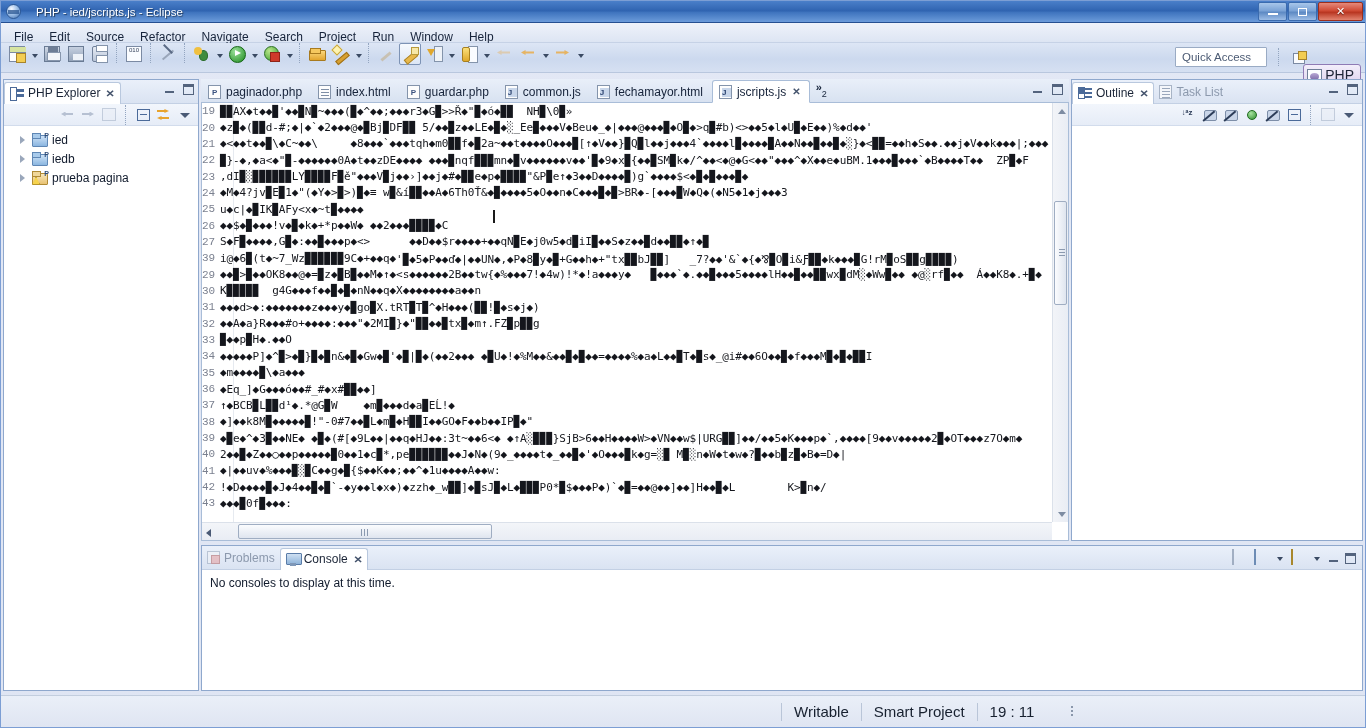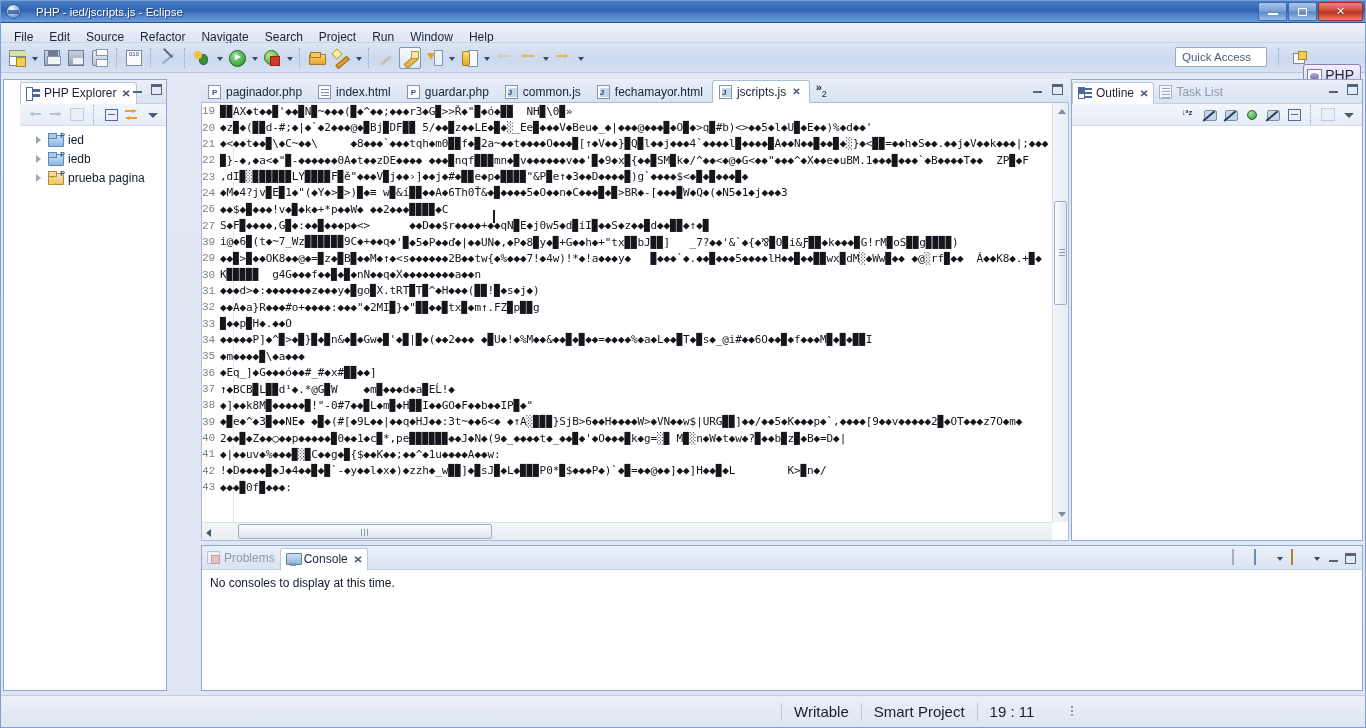--- a/index.html
+++ b/index.html
@@ -72,21 +72,21 @@
   .menu-item {
     padding: 2px 8px; font-size: 12px; color: #16233a;
     cursor: default; border-radius: 2px; margin-top: 8px;
   }
 
   
   .toolbar {
     height: 30px;
     background: linear-gradient(180deg,#dde6f5 0%, #ccd9ee 55%, #d6e0f2 100%);
     border-bottom: 1px solid #b9c7de;
-    display: flex; align-items: center; padding: 0 4px;
+    display: flex; align-items: flex-start; padding: 0 4px;
     position: relative;
   }
   .tb-btn {
     width: 22px; height: 22px; margin: 0 1px;
     display: flex; align-items: center; justify-content: center;
     border-radius: 2px; position: relative; flex: none;
   }
   .tb-arrow {
     width: 11px; height: 22px; display:flex; align-items:center; justify-content:center;
     flex:none;
@@ -176,22 +176,22 @@
   .persp-php .php-ic::after{
     content:"";position:absolute;left:2px;top:3px;width:9px;height:7px;border-radius:50%;
     background:linear-gradient(180deg,#b7a7d4,#7c6aa8);
   }
 
   
   .workbench { position:absolute; left:0; top:74px; right:0; bottom:34px; }
 
   
   .explorer {
-    position:absolute; left:2px; top:4px; width:164px; bottom:2px;
-    background:#ffffff; border:1px solid #8fa8cd;padding-left:16px;
+    position:absolute; left:2px; top:4px; width:196px; bottom:2px;
+    background:#ffffff; border:1px solid #8fa8cd;
   }
   .view-tabbar {
     height:24px; background:linear-gradient(180deg,#eaf0fa,#dae3f2);
     display:flex; align-items:center; border-bottom:1px solid #c3d0e4;
     position:relative;
   }
   .view-tab {
     display:flex; align-items:center; gap:4px; height:22px;
     padding: 0 5px; font-size:12px; color:#1a2436;
   }
@@ -645,20 +645,25 @@
               <span class="lineno">23</span>
               <span class="codetext">,dI▉░▉▉▉▉▉▉LY▉▉▉▉F▉ě"◆◆◆V▉j◆◆›]◆◆j◆#◆▉▉e◆p◆▉▉▉▉"&amp;P▉e↑◆3◆◆D◆◆◆◆▉)g`◆◆◆◆$&lt;◆▉◆▉◆◆◆▉◆</span>
               <span class="codetext b"></span>
             </div>
           <div class="code-line">
               <span class="lineno">24</span>
               <span class="codetext">◆M◆4?jv▉E▉1◆"(◆Y◆&gt;▉&gt;)▉◆≡ </span>
               <span class="codetext b">w▉&amp;í▉▉◆◆A◆6Th0Ť&amp;◆▉◆◆◆◆5◆O◆◆n◆C◆◆◆▉◆▉&gt;BR◆-[◆◆◆▉W◆Q◆(◆N5◆1◆j◆◆◆3</span>
             </div>
           <div class="code-line">
+              <span class="lineno">25</span>
+              <span class="codetext">u◆c|◆▉IK▉AFy&lt;x◆~t▉◆◆◆◆</span>
+              <span class="codetext b"></span>
+            </div>
+          <div class="code-line">
               <span class="lineno">26</span>
               <span class="codetext">◆◆$◆▉◆◆◆!v◆▉◆k◆+*p◆◆W◆ ◆◆2◆◆◆▉▉▉▉◆C</span>
               <span class="codetext b"></span>
             </div>
           <div class="code-line">
               <span class="lineno">27</span>
               <span class="codetext">S◆F▉◆◆◆◆,G▉◆:◆◆▉◆◆◆p◆&lt;&gt;      ◆◆D◆◆$r◆◆◆◆+◆◆qN▉E◆j0w5◆d▉iI▉◆◆S◆z◆◆▉d◆◆▉▉◆↑◆▉</span>
               <span class="codetext b"></span>
             </div>
           <div class="code-line">

